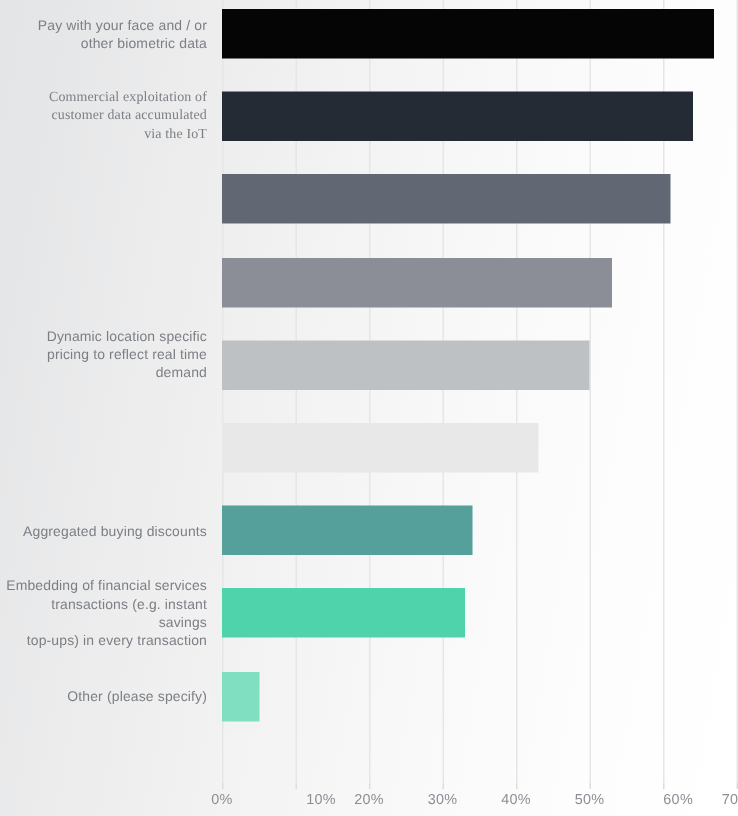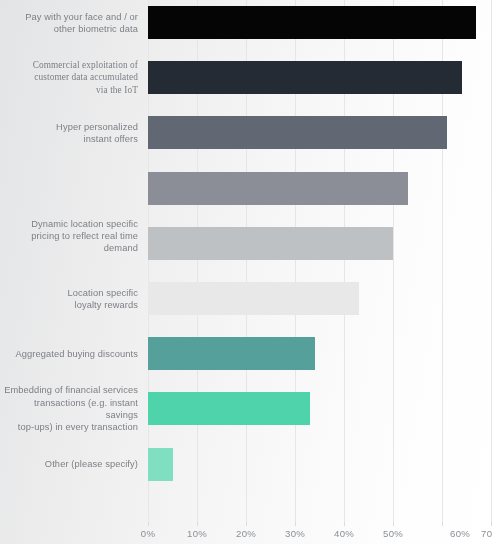--- a/index.html
+++ b/index.html
@@ -95,27 +95,23 @@
 <body>
 
 <div id="chart-root">
 
   <div id="label-column">
       <div class="cat-label" style="top: 10.5px;">Pay with your face and / or
 other biometric data</div>
       <div class="cat-label" style="top: 59.2px; font-family: Liberation Serif, serif;">Commercial exploitation of
 customer data accumulated
 via the IoT</div>
-      <div class="cat-label" style="top: 120.9px;">Hyper personalized
-instant offers</div>
       <div class="cat-label" style="top: 169.6px; margin-top: 48px;">Dynamic location specific
 pricing to reflect real time
 demand</div>
-      <div class="cat-label" style="top: 286.5px;">Location specific
-loyalty rewards</div>
       <div class="cat-label" style="top: 347.7px; margin-left: 31px;">Aggregated buying discounts</div>
       <div class="cat-label" style="top: 458.1px;">Other (please specify)</div>
       <div class="cat-label" style="top: 384.4px;">Embedding of financial services
 transactions (e.g. instant savings
 top-ups) in every transaction</div>
     </div>
 
   <div id="plot-area">
       <div class="gridline" style="left: 0px;"></div>
       <div class="gridline" style="left: 49px;"></div>
@@ -133,28 +129,28 @@
       <div class="bar" style="top: 282px; width: 210.7px; background: rgb(232, 232, 232);"></div>
       <div class="bar" style="top: 337.2px; width: 166.6px; background: rgb(85, 160, 154);"></div>
       <div class="bar" style="top: 392.4px; width: 161.7px; background: rgb(78, 211, 171);"></div>
       <div class="bar" style="top: 447.6px; width: 24.5px; background: rgb(127, 223, 192);"></div>
     </div>
 
   <div id="x-axis">
       <div class="tick-mark" style="left: 148px;"></div>
       <div class="tick-label" style="left: 148px;">0%</div>
       <div class="tick-mark" style="left: 197px;"></div>
-      <div class="tick-label" style="left: 197px;">10%</div>
+      <div class="tick-label" style="left: 214px;">10%</div>
       <div class="tick-mark" style="left: 246px;"></div>
       <div class="tick-label" style="left: 246px;">20%</div>
       <div class="tick-mark" style="left: 295px;"></div>
       <div class="tick-label" style="left: 295px;">30%</div>
       <div class="tick-mark" style="left: 344px;"></div>
       <div class="tick-label" style="left: 344px;">40%</div>
       <div class="tick-mark" style="left: 393px;"></div>
       <div class="tick-label" style="left: 393px;">50%</div>
       <div class="tick-mark" style="left: 442px;"></div>
-      <div class="tick-label" style="left: 460px;">60%</div>
+      <div class="tick-label" style="left: 442px; text-align: right;">60%</div>
       <div class="tick-mark" style="left: 491px;"></div>
       <div class="tick-label" style="left: 491px;">70%</div>
     </div>
 
 </div>
 
 </body></html>

